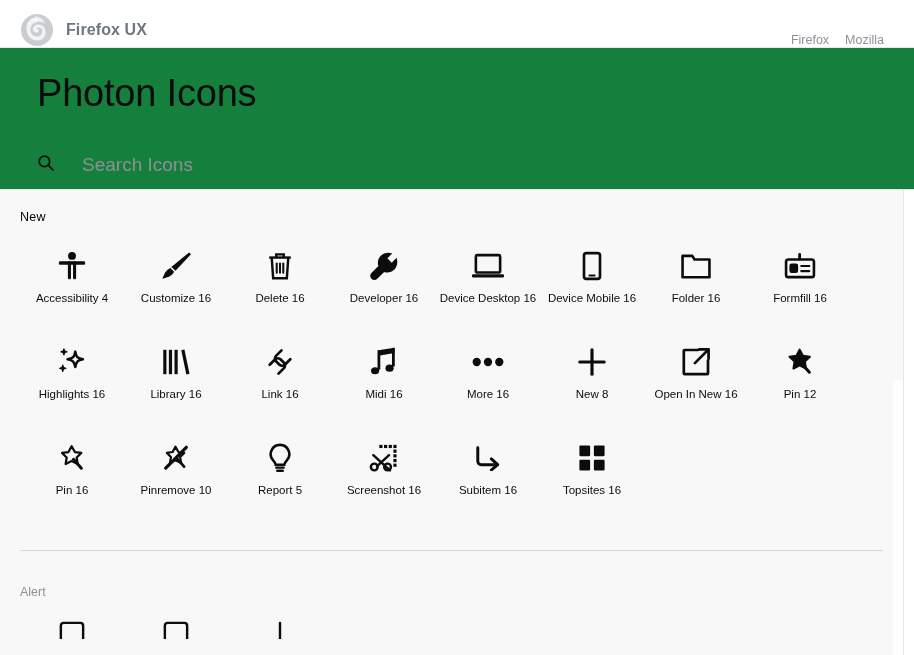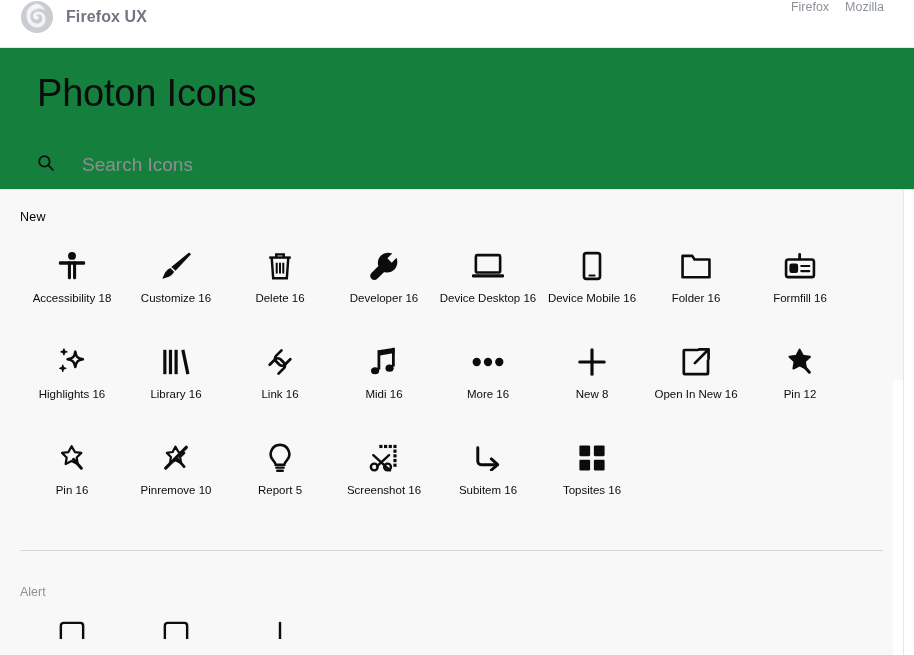--- a/index.html
+++ b/index.html
@@ -18,21 +18,21 @@
     background: #ffffff;
   }
 
   
   .topbar {
     position: relative;
     height: 48px;
     background: #ffffff;
     border-bottom: 1px solid #e8e8e8;
     display: flex;
-    align-items: flex-start;
+    align-items: flex-end;
     padding: 0 30px 0 20px;
   }
   .brand {
     display: flex;
     align-items: center;
     gap: 12px;
     text-decoration: none;
   }
   .brand-logo {
     width: 34px;
@@ -222,21 +222,21 @@
 
         <div class="icon-cell">
           <div class="icon-art">
             <svg width="30" height="30" viewBox="0 0 32 32" fill="#0c0c0d">
               <circle cx="16" cy="5.2" r="4.2"></circle>
               <rect x="2" y="11" width="28" height="3.6" rx="1.4"></rect>
               <rect x="11.6" y="11" width="3.3" height="19" rx="1.2"></rect>
               <rect x="17.1" y="11" width="3.3" height="19" rx="1.2"></rect>
             </svg>
           </div>
-          <div class="icon-label">Accessibility 18</div>
+          <div class="icon-label">Accessibility 4</div>
         </div>
 
 
         <div class="icon-cell">
           <div class="icon-art">
             <svg width="32" height="30" viewBox="0 0 34 32" fill="#0c0c0d">
               <path d="M31 1.5 L33 3.5 L16.5 21 L12 17 Z"></path>
               <path d="M11 18.2 L15 22 C13 26 9 28 2.5 29.5 C5 24 5.5 21 11 18.2 Z"></path>
             </svg>
           </div>

